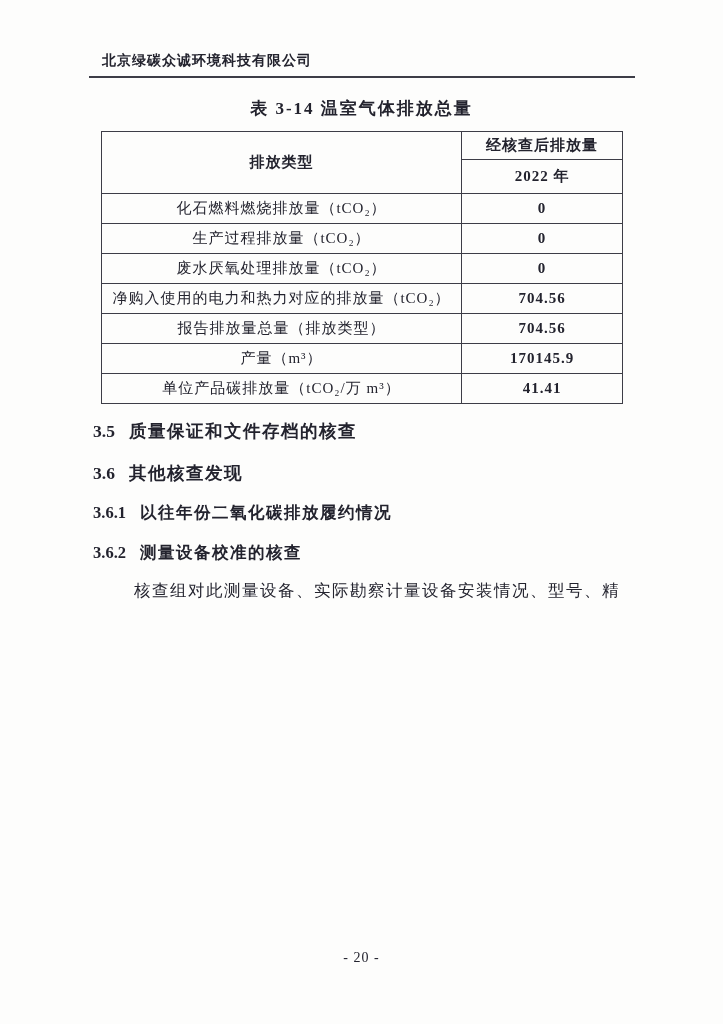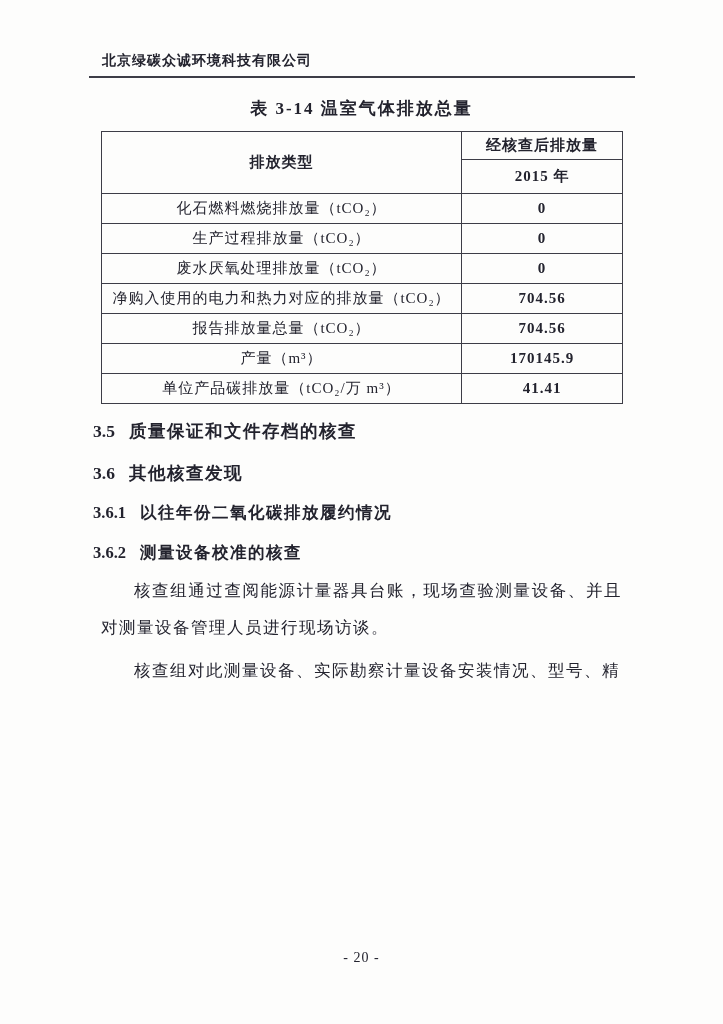--- a/index.html
+++ b/index.html
@@ -103,40 +103,40 @@
     <colgroup>
         <col class="c1">
         <col class="c2">
       </colgroup>
     <tbody>
         <tr class="hrow1">
       <td class="hcell" rowspan="2">排放类型</td>
       <td class="hcell">经核查后排放量</td>
     </tr>
     <tr class="hrow2">
-      <td class="hcell">2015 年</td>
+      <td class="hcell">2022 年</td>
     </tr>
     <tr class="drow">
       <td>化石燃料燃烧排放量（tCO₂）</td>
       <td class="val">0</td>
     </tr>
     <tr class="drow">
       <td>生产过程排放量（tCO₂）</td>
       <td class="val">0</td>
     </tr>
     <tr class="drow">
       <td>废水厌氧处理排放量（tCO₂）</td>
       <td class="val">0</td>
     </tr>
     <tr class="drow">
       <td>净购入使用的电力和热力对应的排放量（tCO₂）</td>
       <td class="val">704.56</td>
     </tr>
     <tr class="drow">
-      <td>报告排放量总量（tCO₂）</td>
+      <td>报告排放量总量（排放类型）</td>
       <td class="val">704.56</td>
     </tr>
     <tr class="drow">
       <td>产量（m³）</td>
       <td class="val">170145.9</td>
     </tr>
     <tr class="drow">
       <td>单位产品碳排放量（tCO₂/万 m³）</td>
       <td class="val">41.41</td>
     </tr>
@@ -151,18 +151,17 @@
     <span class="num">3.6</span><span>其他核查发现</span>
   </div>
 
   <div class="sec-h sub">
     <span class="num">3.6.1</span><span>以往年份二氧化碳排放履约情况</span>
   </div>
 
   <div class="sec-h sub">
     <span class="num">3.6.2</span><span>测量设备校准的核查</span>
   </div>
-  <div class="para">核查组通过查阅能源计量器具台账，现场查验测量设备、并且对测量设备管理人员进行现场访谈。</div>
   <div class="para">核查组对此测量设备、实际勘察计量设备安装情况、型号、精</div>
 
   <div class="footer">- 20 -</div>
 
 </div>
 
 </body></html>

